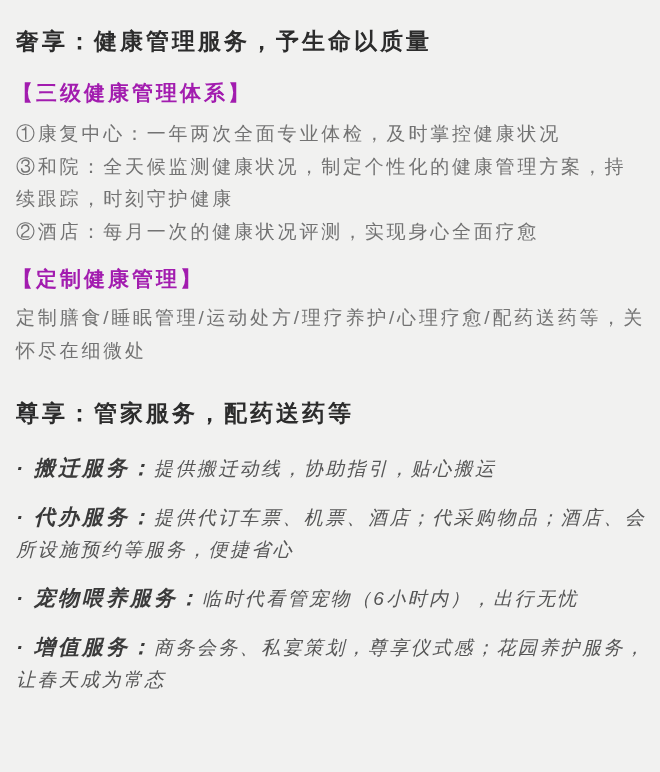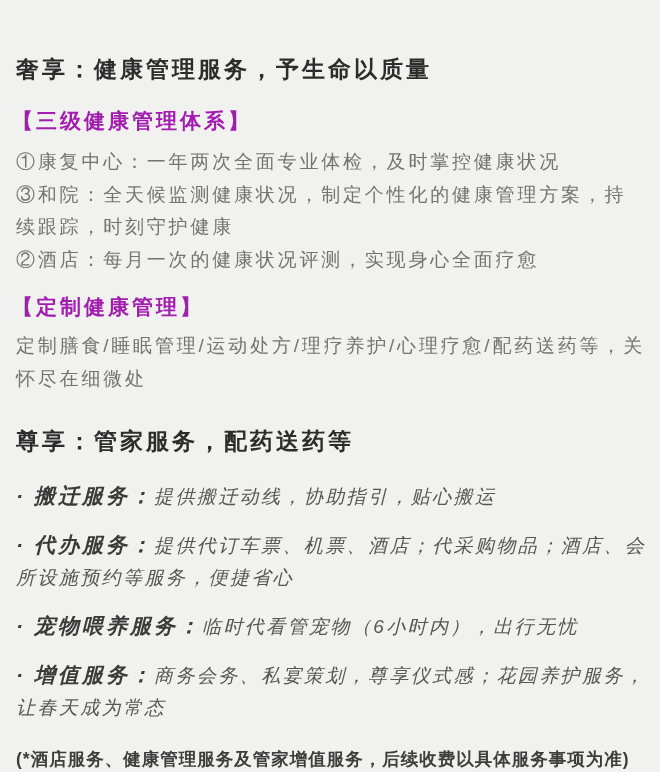--- a/index.html
+++ b/index.html
@@ -8,21 +8,20 @@
     height: 772px;
     background: #f1f1f0;
     font-family: "Liberation Sans", sans-serif;
     overflow: hidden;
   }
   .page {
     box-sizing: border-box;
     width: 660px;
     height: 589px;
     padding: 26px 12px 36px 16px;
-    margin-top: 28px;
   }
   .title {
     font-size: 23px;
     font-weight: 700;
     letter-spacing: 3px;
     line-height: 30px;
     color: #2c2c2c;
     margin: 0;
   }
   .title.first { margin-bottom: 22px; }
@@ -107,15 +106,14 @@
   </p>
 
   <p class="service-item">
     <span class="bullet-marker">·</span><span class="service-label">宠物喂养服务：</span><span class="service-desc">临时代看管宠物（6小时内），出行无忧</span>
   </p>
 
   <p class="service-item">
     <span class="bullet-marker">·</span><span class="service-label">增值服务：</span><span class="service-desc">商务会务、私宴策划，尊享仪式感；花园养护服务，让春天成为常态</span>
   </p>
 
-  <p class="footnote">(*酒店服务、健康管理服务及管家增值服务，后续收费以具体服务事项为准)</p>
 
 </div>
 
 </body></html>

